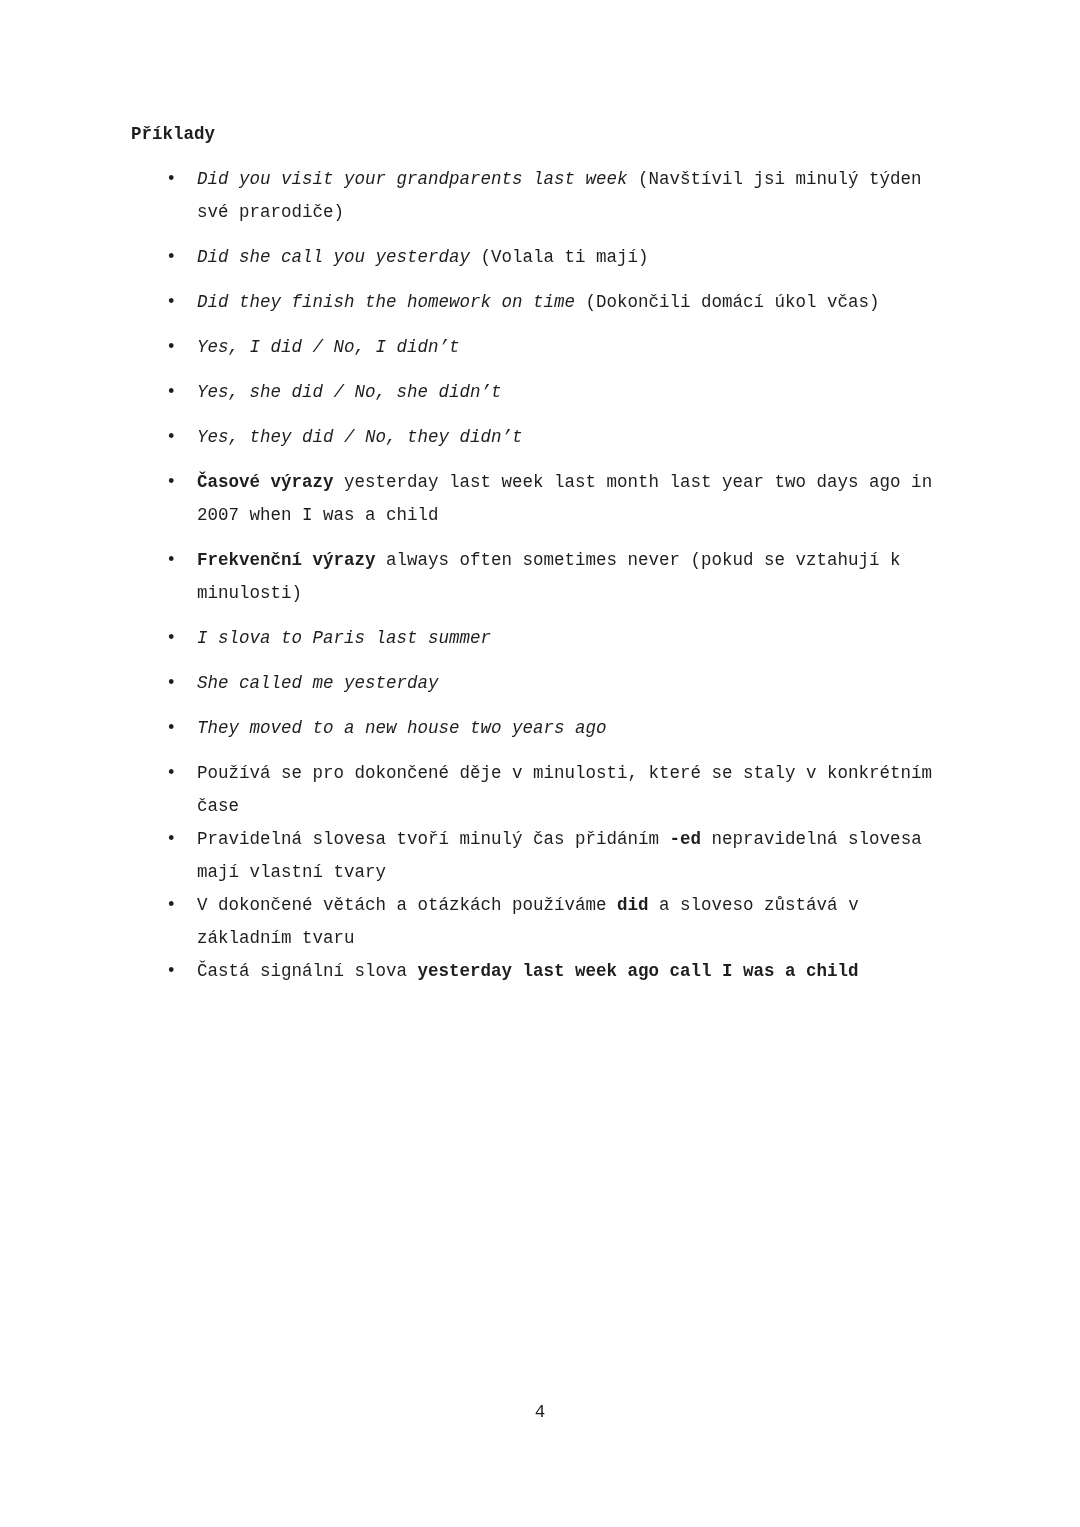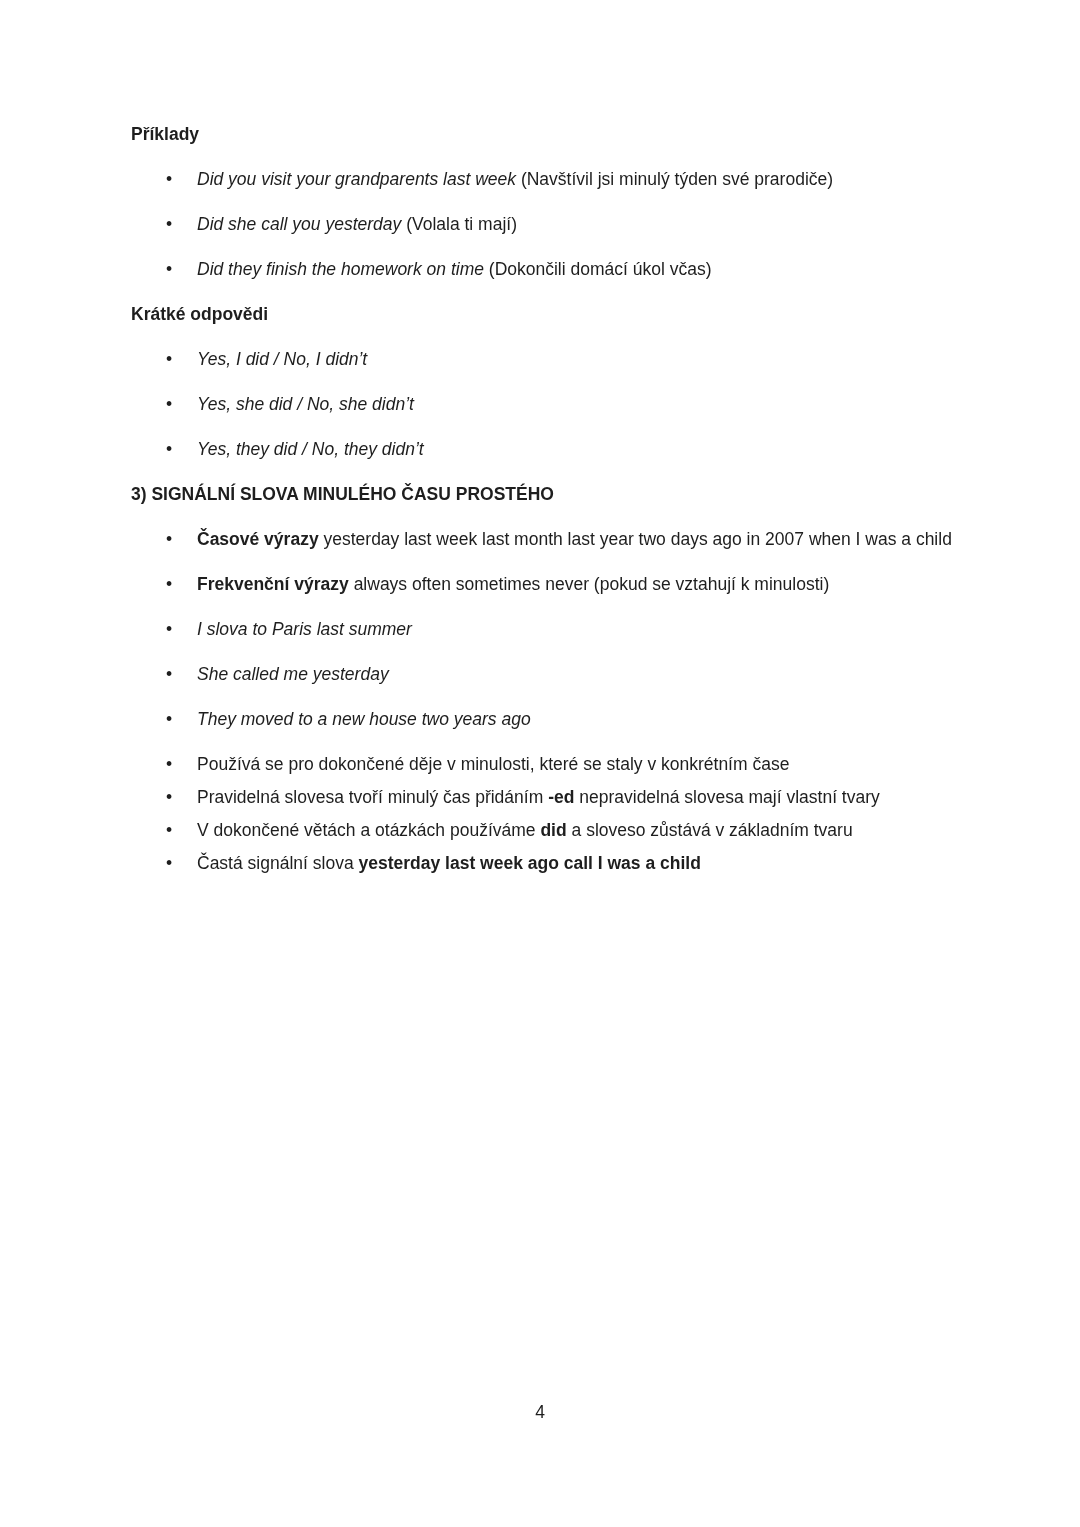--- a/index.html
+++ b/index.html
@@ -5,21 +5,21 @@
   html, body {
     margin: 0;
     padding: 0;
     background: #ffffff;
   }
   .page {
     position: relative;
     width: 1080px;
     height: 1527px;
     background: #ffffff;
-    font-family: Liberation Sans, sans-serif;
+    font-family: Liberation Mono, monospace;
     font-size: 17.5px;
     color: #1e1e1e;
     box-sizing: border-box;
     padding: 118px 119px 0 131px;
     overflow: hidden;
   }
   .heading {
     font-weight: bold;
     line-height: 33px;
     margin: 0 0 12px 0;
@@ -60,36 +60,34 @@
         </div>
         <div class="bullet">
           <span class="marker">•</span>
           <span class="text"><span class="run i">Did she call you yesterday </span><span class="run n">(Volala ti mají)</span></span>
         </div>
         <div class="bullet">
           <span class="marker">•</span>
           <span class="text"><span class="run i">Did they finish the homework on time </span><span class="run n">(Dokončili domácí úkol včas)</span></span>
         </div>
       </div>
-      <div class="heading"><span class="run b">Krátké odpovědi</span></div>
       <div class="bullets spaced">
         <div class="bullet">
           <span class="marker">•</span>
           <span class="text"><span class="run i">Yes, I did / No, I didn’t</span></span>
         </div>
         <div class="bullet">
           <span class="marker">•</span>
           <span class="text"><span class="run i">Yes, she did / No, she didn’t</span></span>
         </div>
         <div class="bullet">
           <span class="marker">•</span>
           <span class="text"><span class="run i">Yes, they did / No, they didn’t</span></span>
         </div>
       </div>
-      <div class="heading"><span class="run b">3) SIGNÁLNÍ SLOVA MINULÉHO ČASU PROSTÉHO</span></div>
       <div class="bullets spaced">
         <div class="bullet">
           <span class="marker">•</span>
           <span class="text"><span class="run b">Časové výrazy </span><span class="run n">yesterday last week last month last year two days ago in 2007 when I was a child</span></span>
         </div>
         <div class="bullet">
           <span class="marker">•</span>
           <span class="text"><span class="run b">Frekvenční výrazy </span><span class="run n">always often sometimes never (pokud se vztahují k minulosti)</span></span>
         </div>
       </div>

